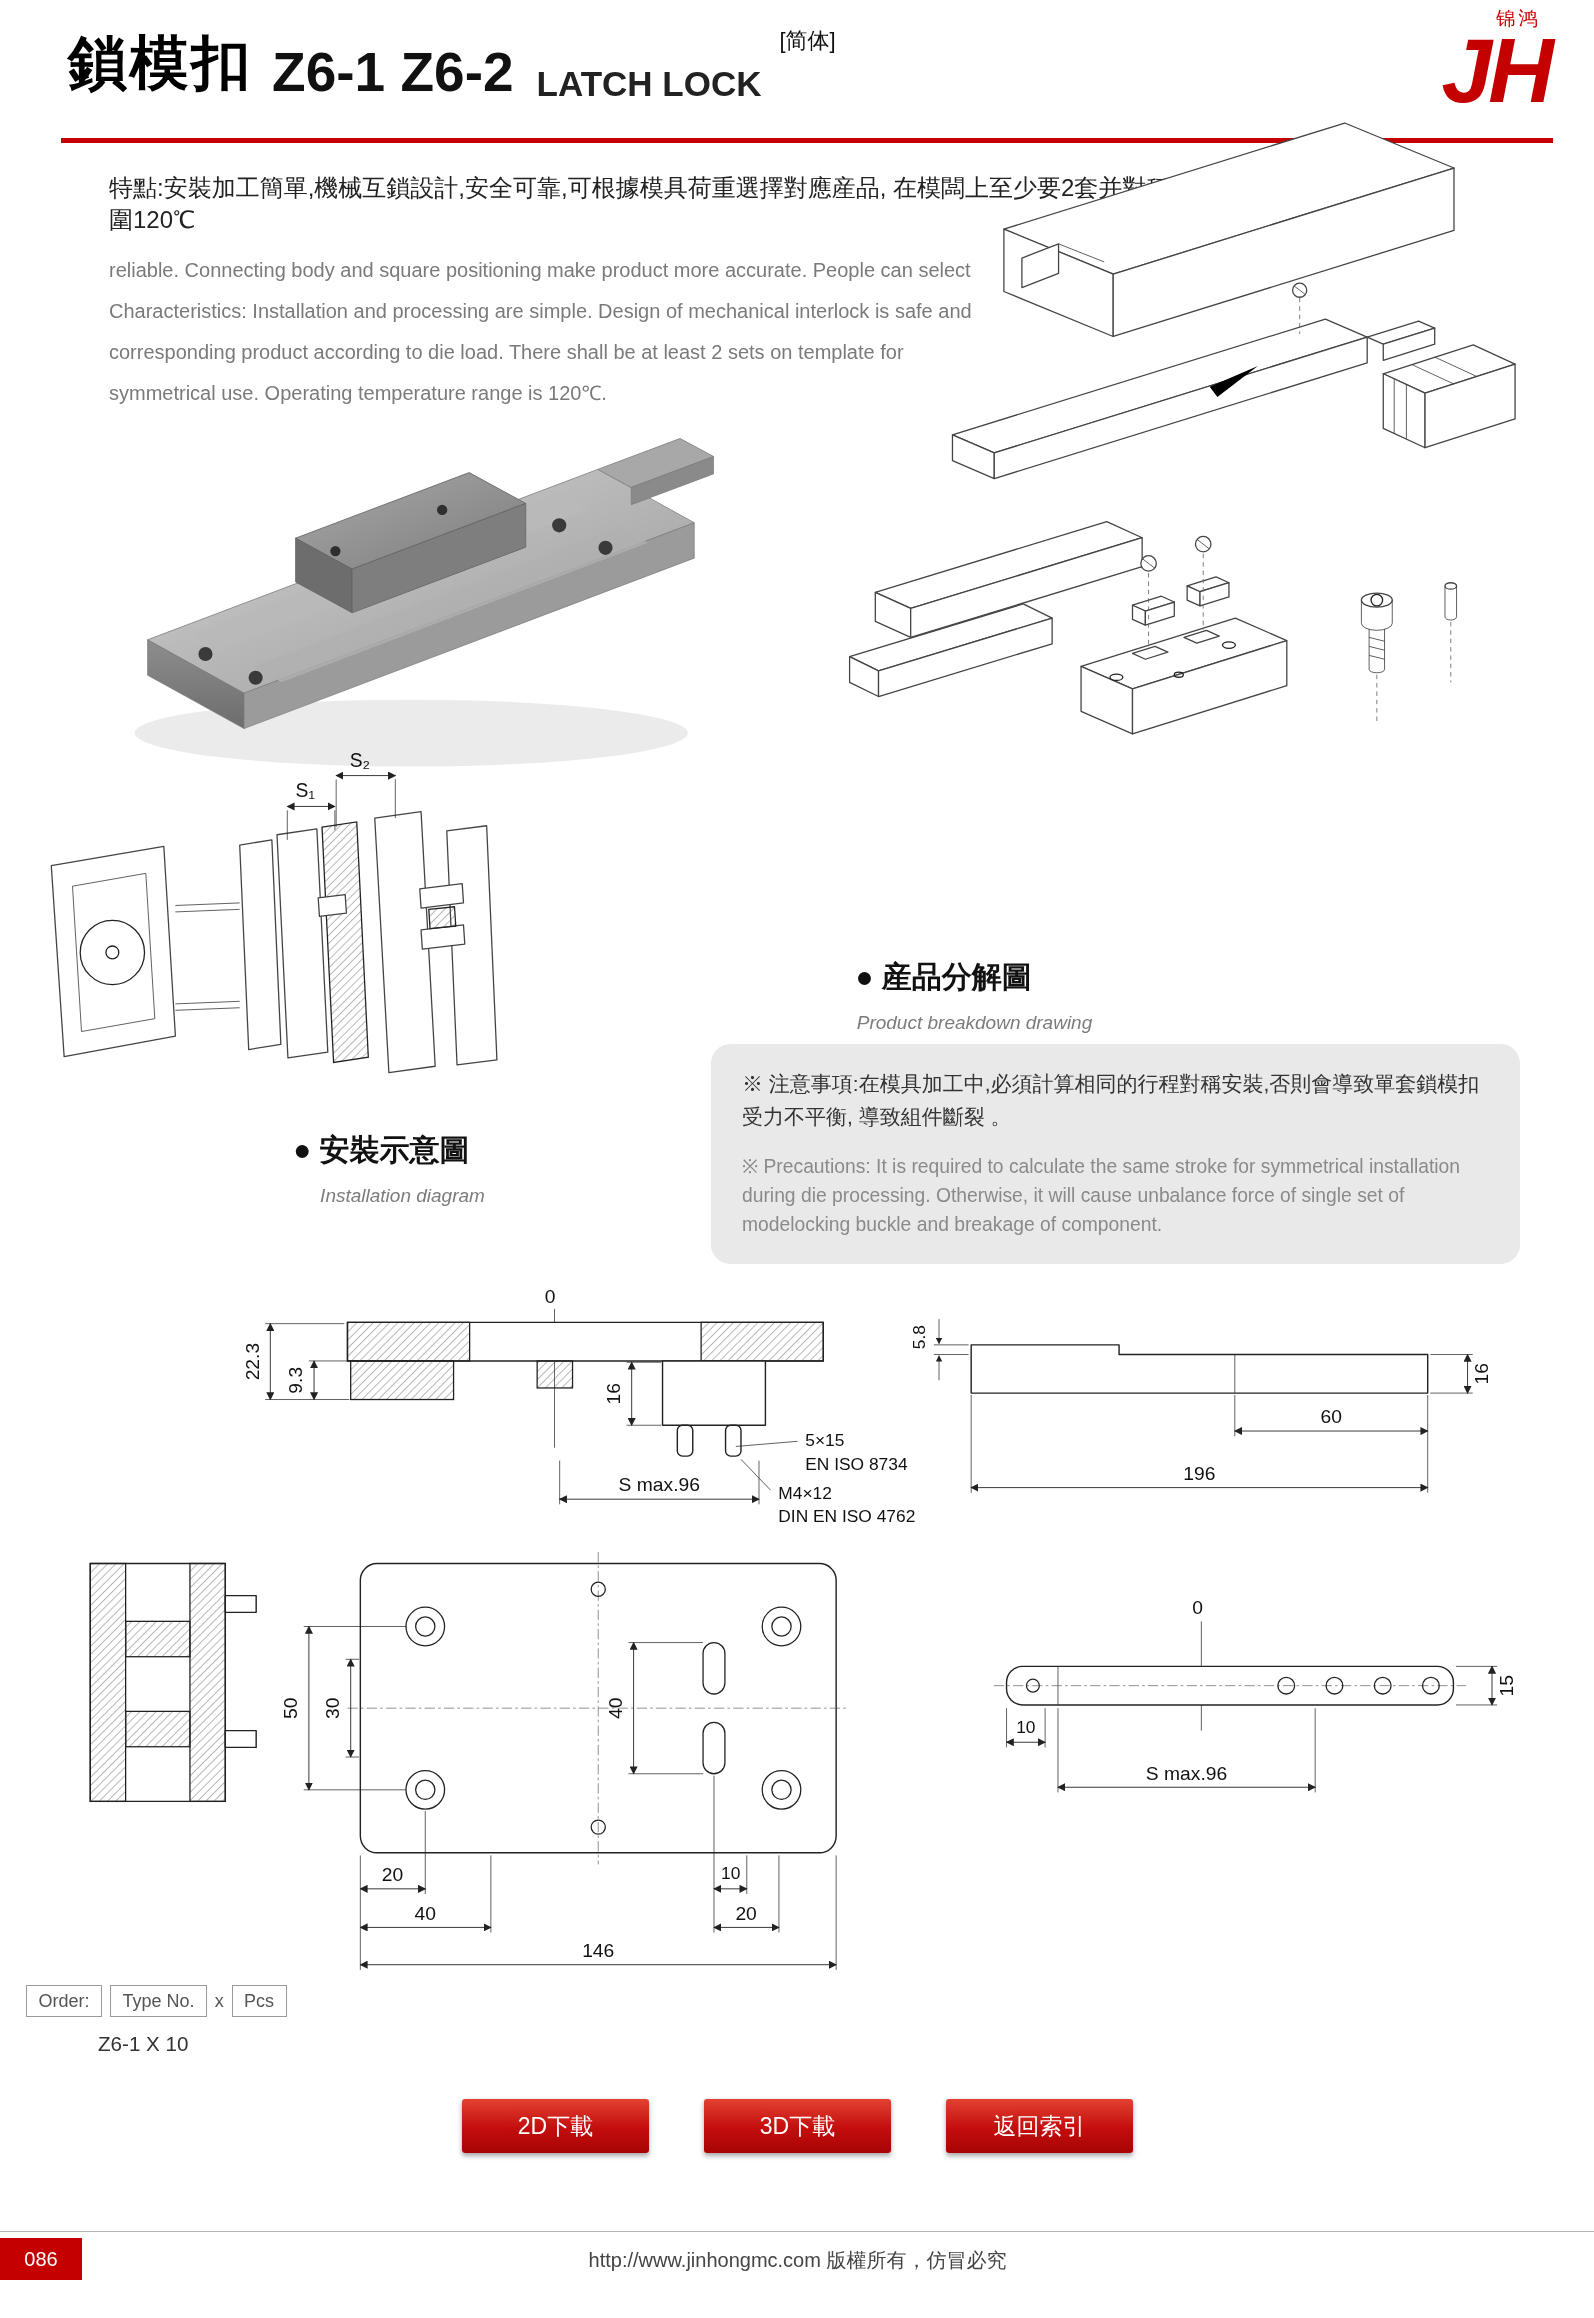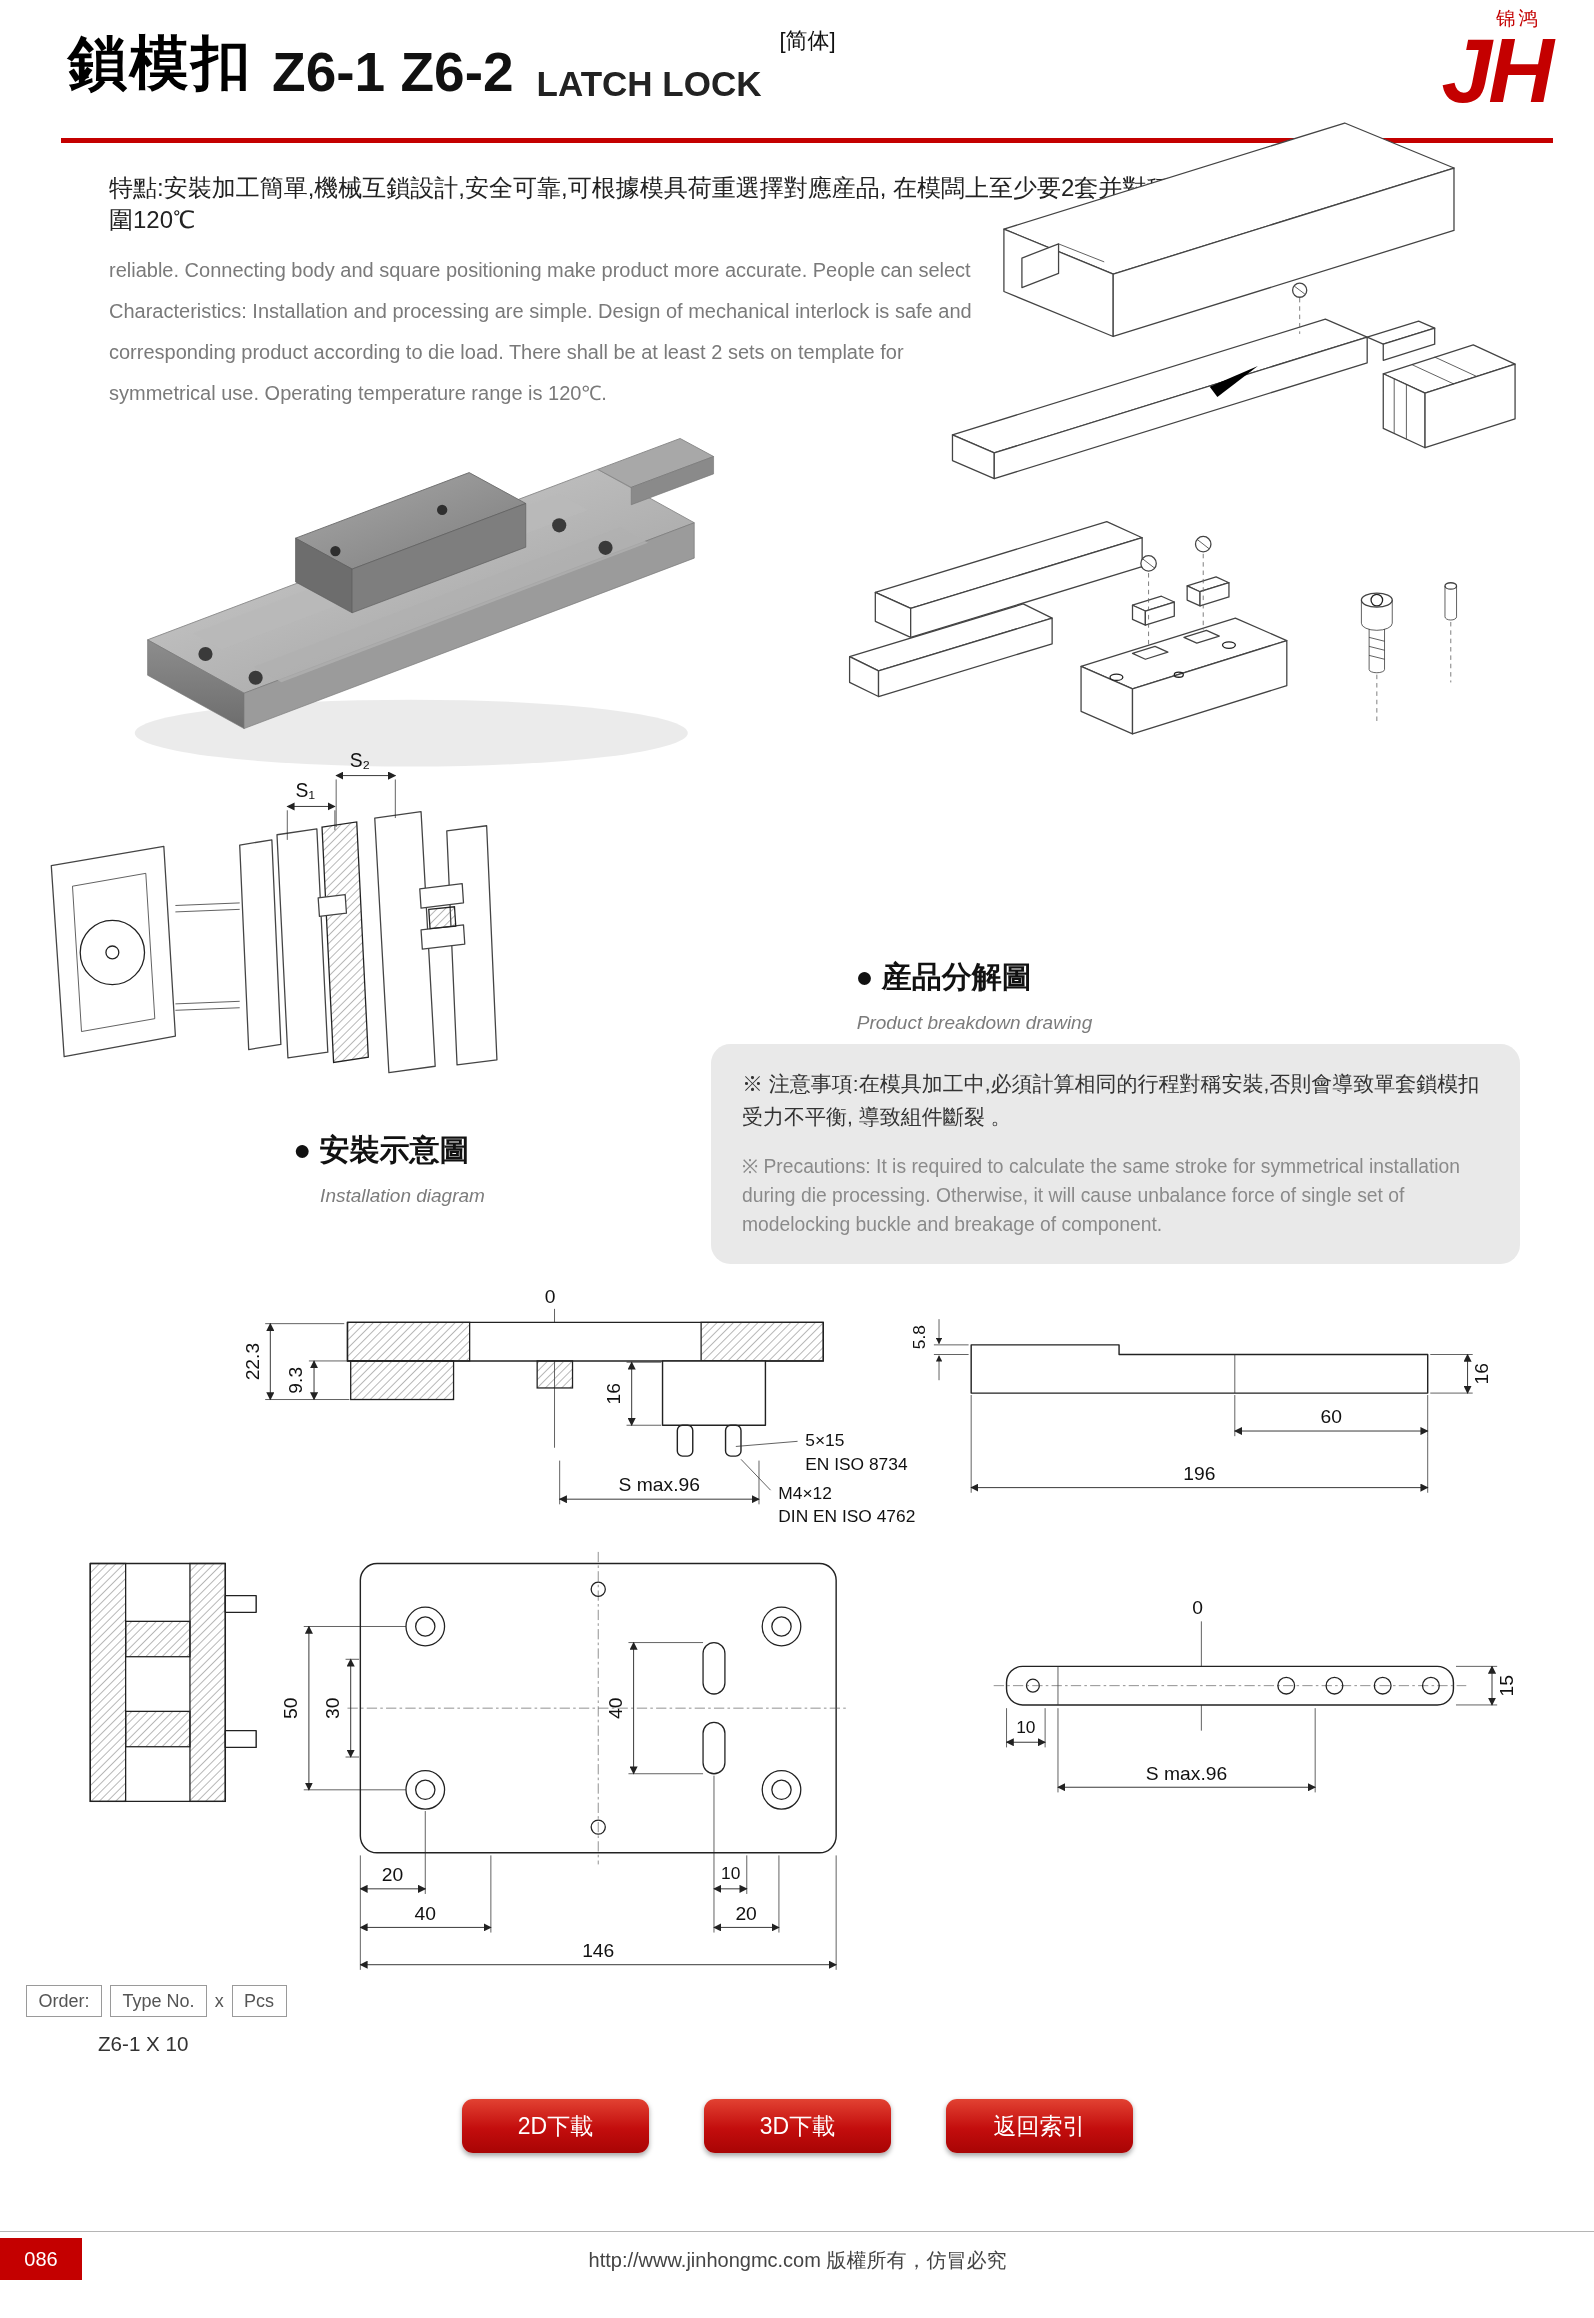--- a/index.html
+++ b/index.html
@@ -37,21 +37,21 @@
   
   .order-row { left:26px; top:1985px; display:flex; align-items:center; }
   .obox { display:inline-block; border:1.3px solid #9a9a9a; color:#555; font-size:18px; padding:4.5px 11.6px; margin-right:7.7px; background:#fff; }
   .oplain { font-size:18px; color:#555; margin-right:7.7px; }
   .order-example { left:98px; top:2032px; font-size:20.6px; color:#333; }
 
   
   .btn-row { left:0; right:0; top:2099px; display:flex; justify-content:center; gap:55px; }
   .red-btn { width:187px; height:54px; background:linear-gradient(180deg,#e24232 0%, #c30d0d 55%, #a80404 100%);
              color:#fff; font-size:23px; display:flex; align-items:center; justify-content:center;
-             border-radius:11px; box-shadow:0 2.6px 5.1px rgba(0,0,0,.35); cursor:pointer; }
+             border-radius:3px; box-shadow:0 2.6px 5.1px rgba(0,0,0,.35); cursor:pointer; }
 
   
   .f-line { left:0; right:0; top:2231px; height:1.3px; background:#b5b5b5; }
   .f-page { left:0; top:2238px; width:82px; height:42px; background:#c40000; color:#fff; font-size:20px;
             display:flex; align-items:center; justify-content:center; }
   .f-text { left:0; right:0; top:2247px; text-align:center; font-size:20px; color:#444; }
 
   
   svg { overflow:visible; }
   svg text { font-family:"Liberation Sans", sans-serif; }

